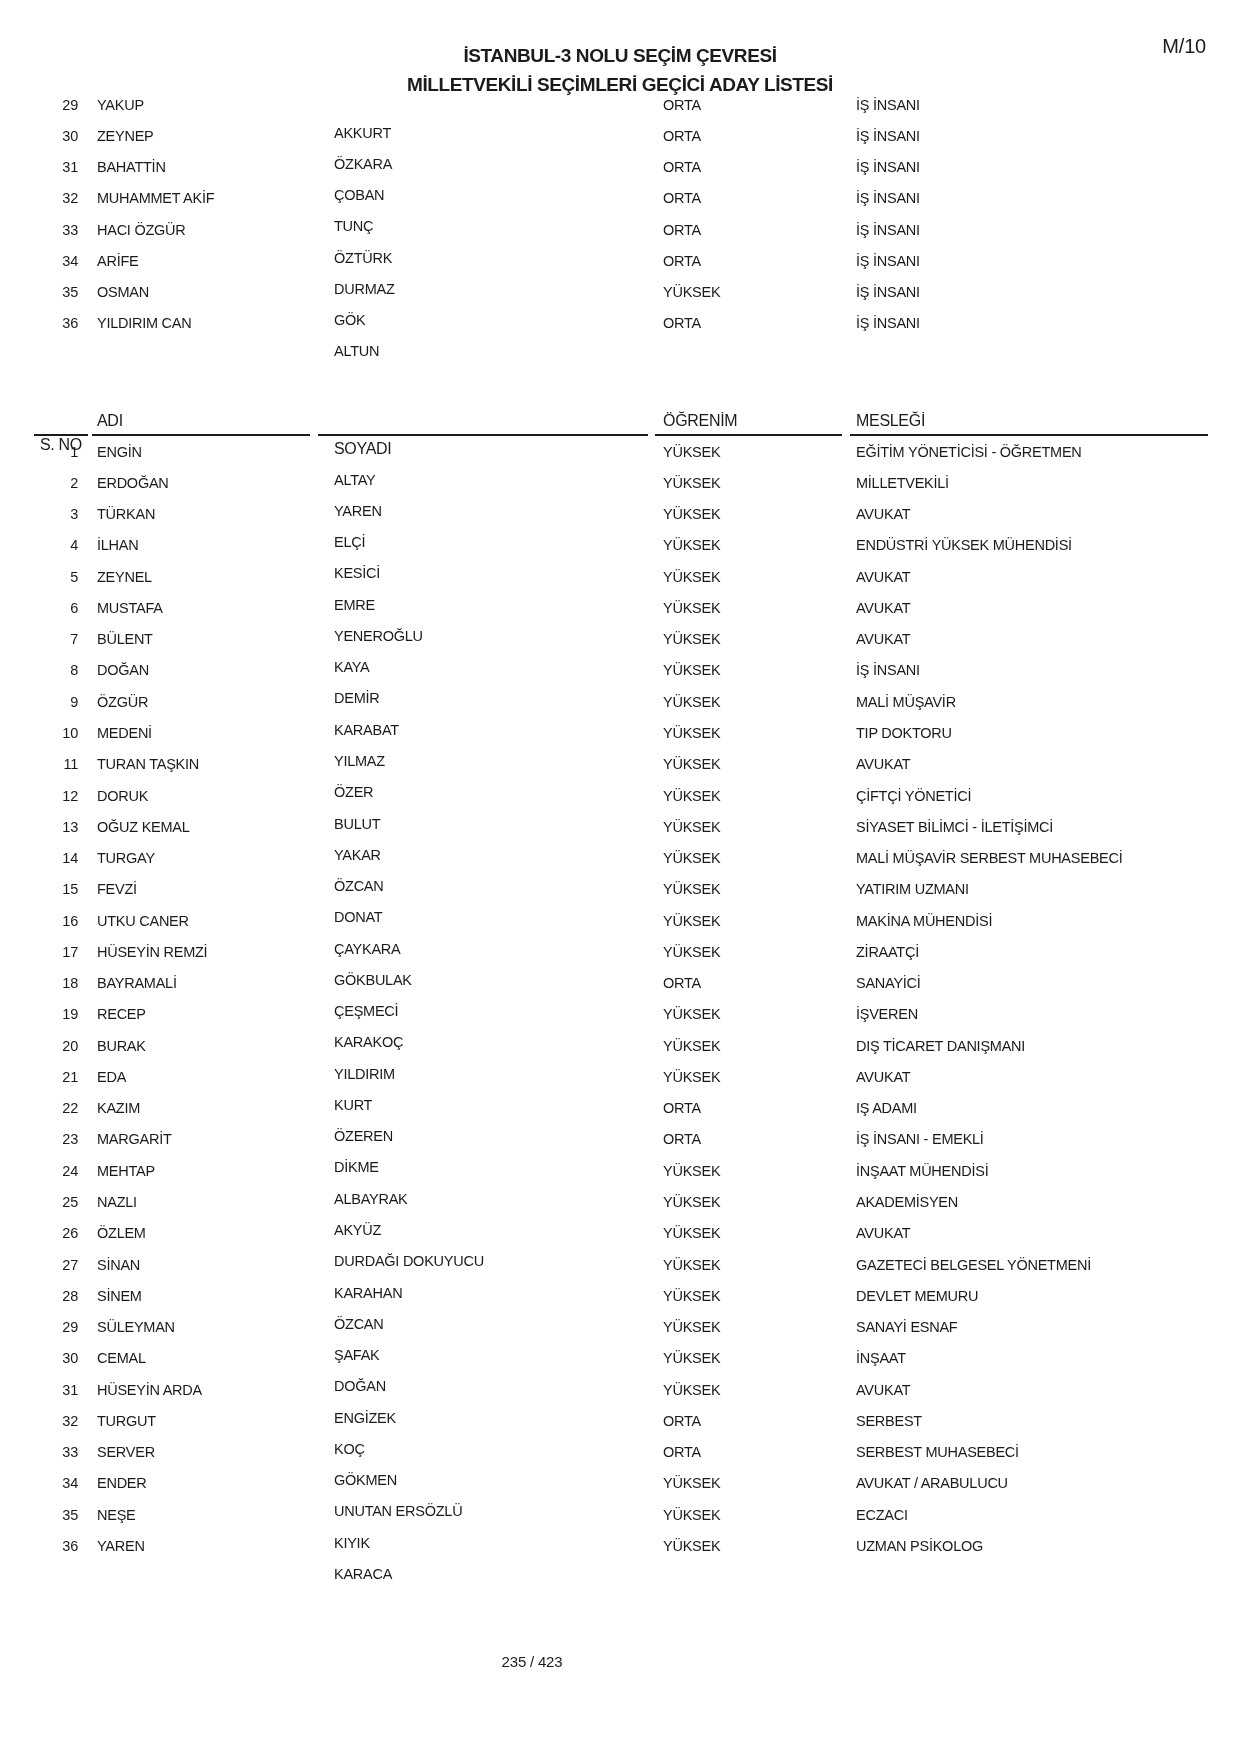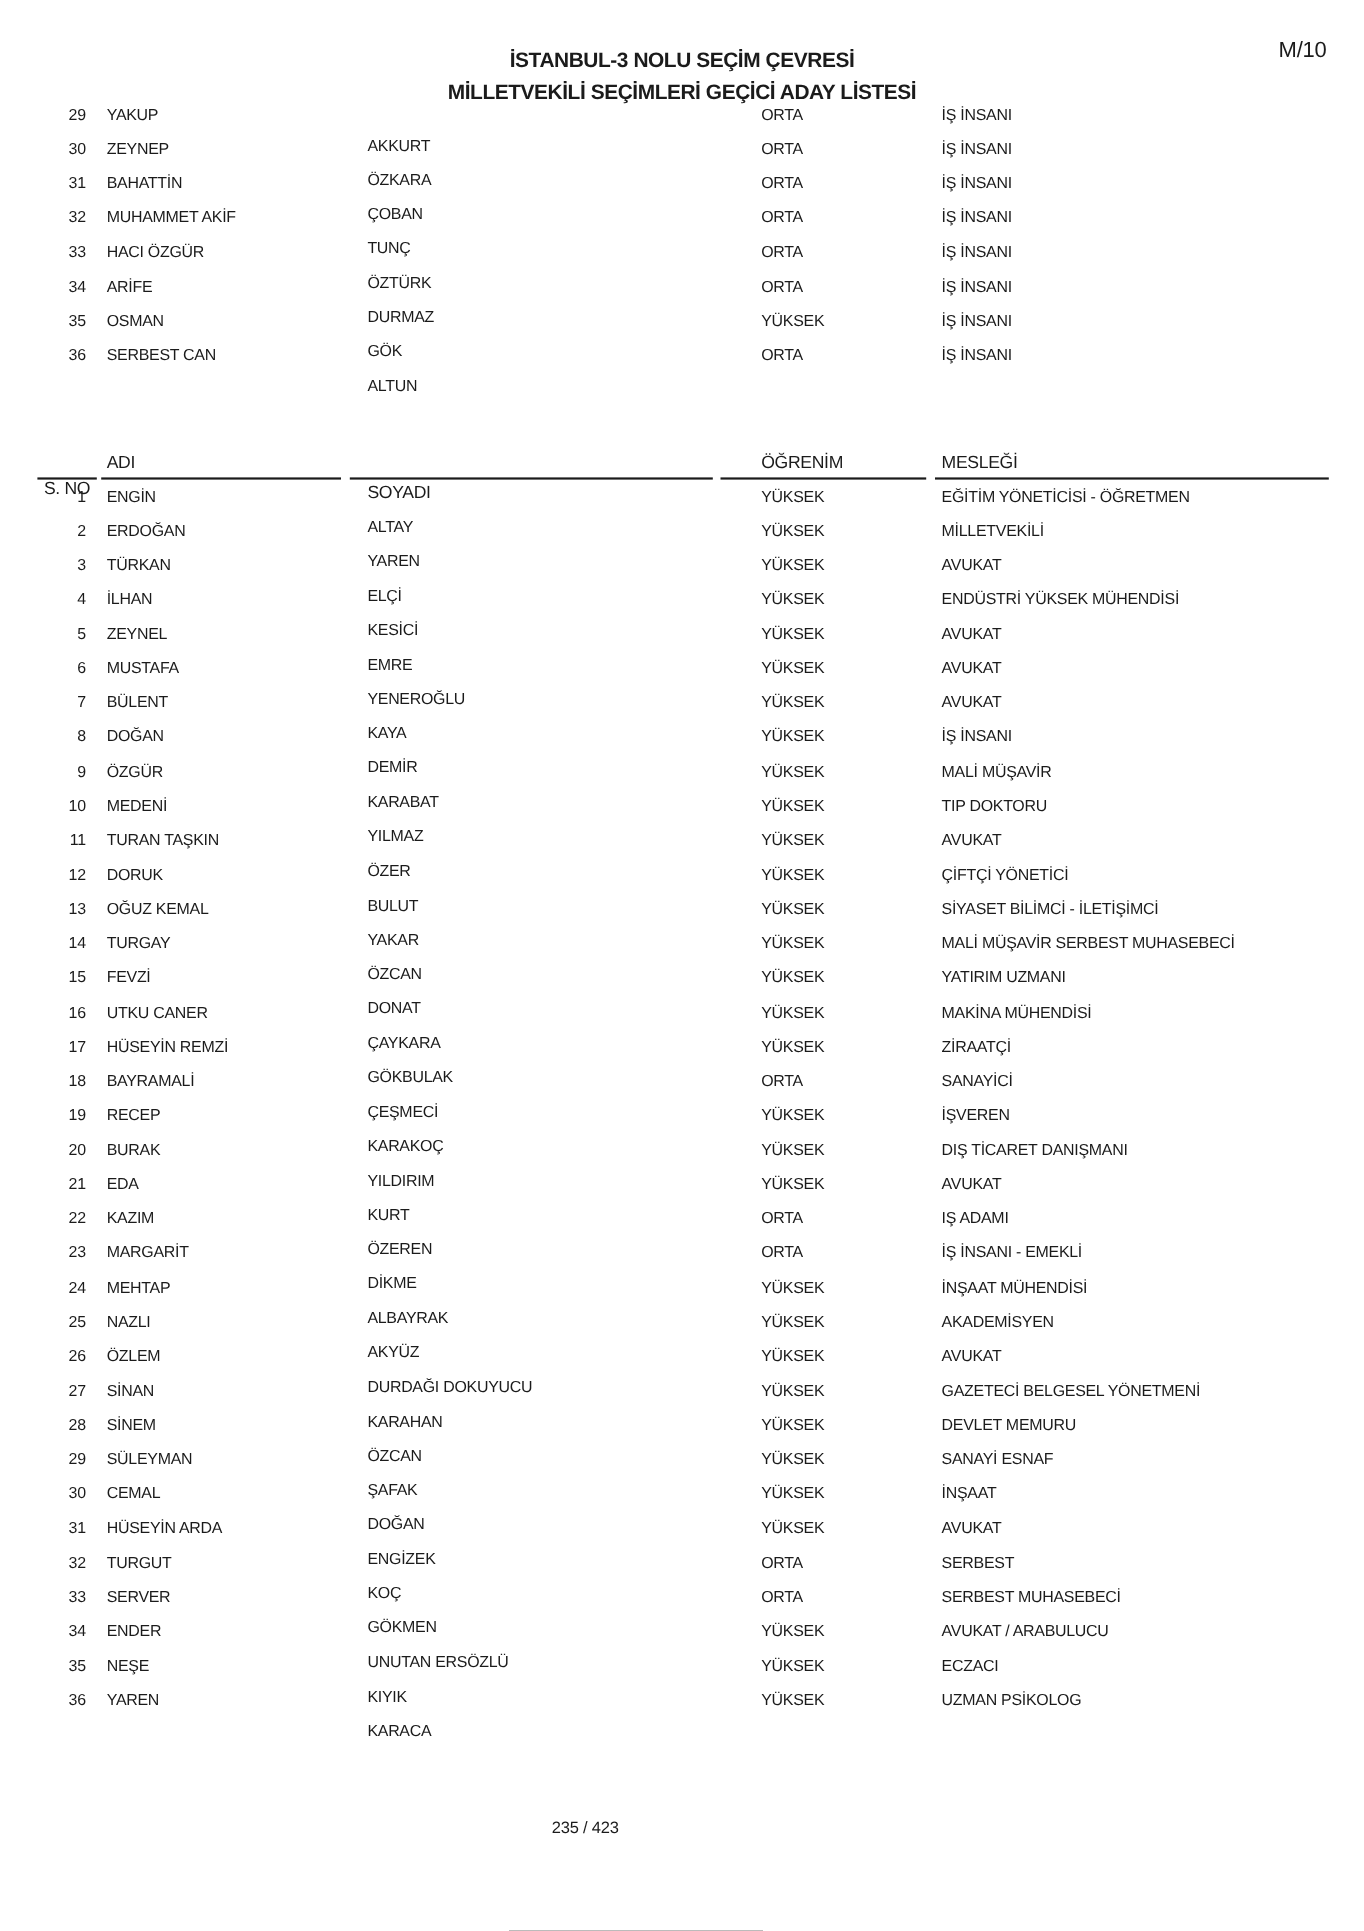--- a/index.html
+++ b/index.html
@@ -38,21 +38,21 @@
   .c{
     position:absolute;top:50%;
     transform:translateY(-50%);
     white-space:nowrap;
     font-size:14.5px;
     letter-spacing:-0.25px;
   }
   .c.no{left:30px;width:48px;text-align:right;}
   .c.adi{left:97px;}
   .c.soy{left:334px;margin-top:28px;}
-  .c.ogr{left:692px;}
+  .c.ogr{left:663px;}
   .c.mes{left:856px;}
   .table-header{position:absolute;top:406px;left:0;width:100%;height:29px;}
   .table-header .c{font-size:16px;letter-spacing:-0.3px;}
   .table-header .c.no{left:0px;width:85px;text-align:center;padding-left:37px;box-sizing:border-box;margin-top:24px;}
   .rule{
     position:absolute;top:434px;height:2px;
     background:#1b1b1b;
   }
   .rule.s1{left:34px;width:54px;}
   .rule.s2{left:92px;width:218px;}
@@ -128,21 +128,21 @@
       <div class="row">
         <span class="c no">35</span>
         <span class="c adi">OSMAN</span>
         <span class="c soy">GÖK</span>
         <span class="c ogr">YÜKSEK</span>
         <span class="c mes">İŞ İNSANI</span>
       </div>
 
       <div class="row">
         <span class="c no">36</span>
-        <span class="c adi">SERBEST CAN</span>
+        <span class="c adi">YILDIRIM CAN</span>
         <span class="c soy">ALTUN</span>
         <span class="c ogr">ORTA</span>
         <span class="c mes">İŞ İNSANI</span>
       </div>
     </div>
 
 
   <div class="table-header">
     <span class="c no h">S. NO</span>
     <span class="c adi h">ADI</span>

